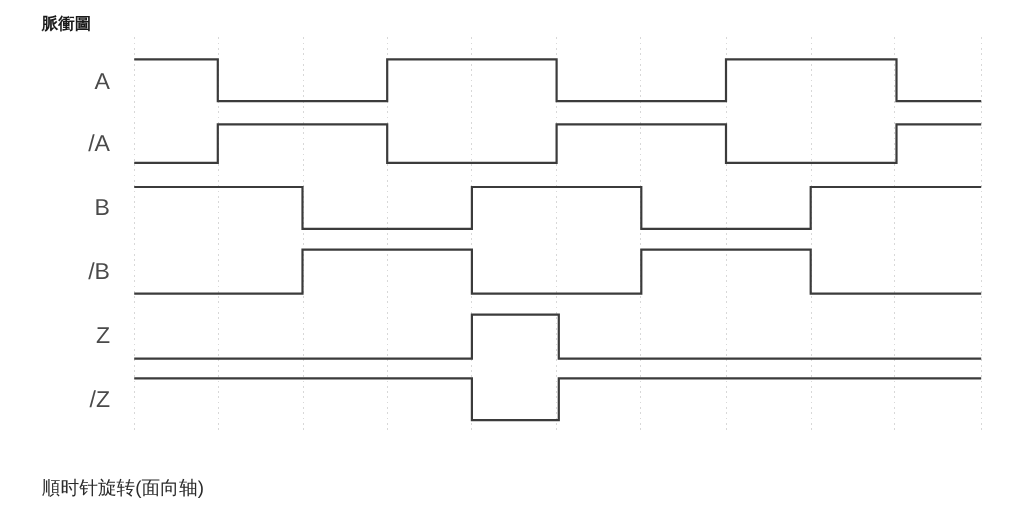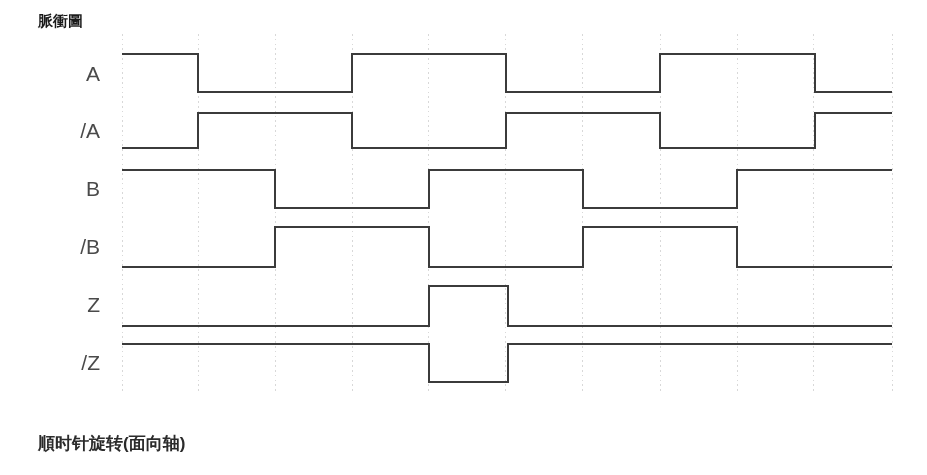--- a/index.html
+++ b/index.html
@@ -29,21 +29,21 @@
     font-weight: bold;
     color: #1a1a1a;
     letter-spacing: 0px;
     white-space: nowrap;
   }
   .caption {
     position: absolute;
     left: 38px;
     top: 432px;
     font-size: 17px;
-    font-weight: bold;
+    font-weight: normal;
     color: #2b2b2b;
     white-space: nowrap;
   }
   #diagram {
     position: absolute;
     left: 0;
     top: 0;
   }
   .sig-label {
     font-family: "Liberation Sans", "DejaVu Sans", sans-serif;

